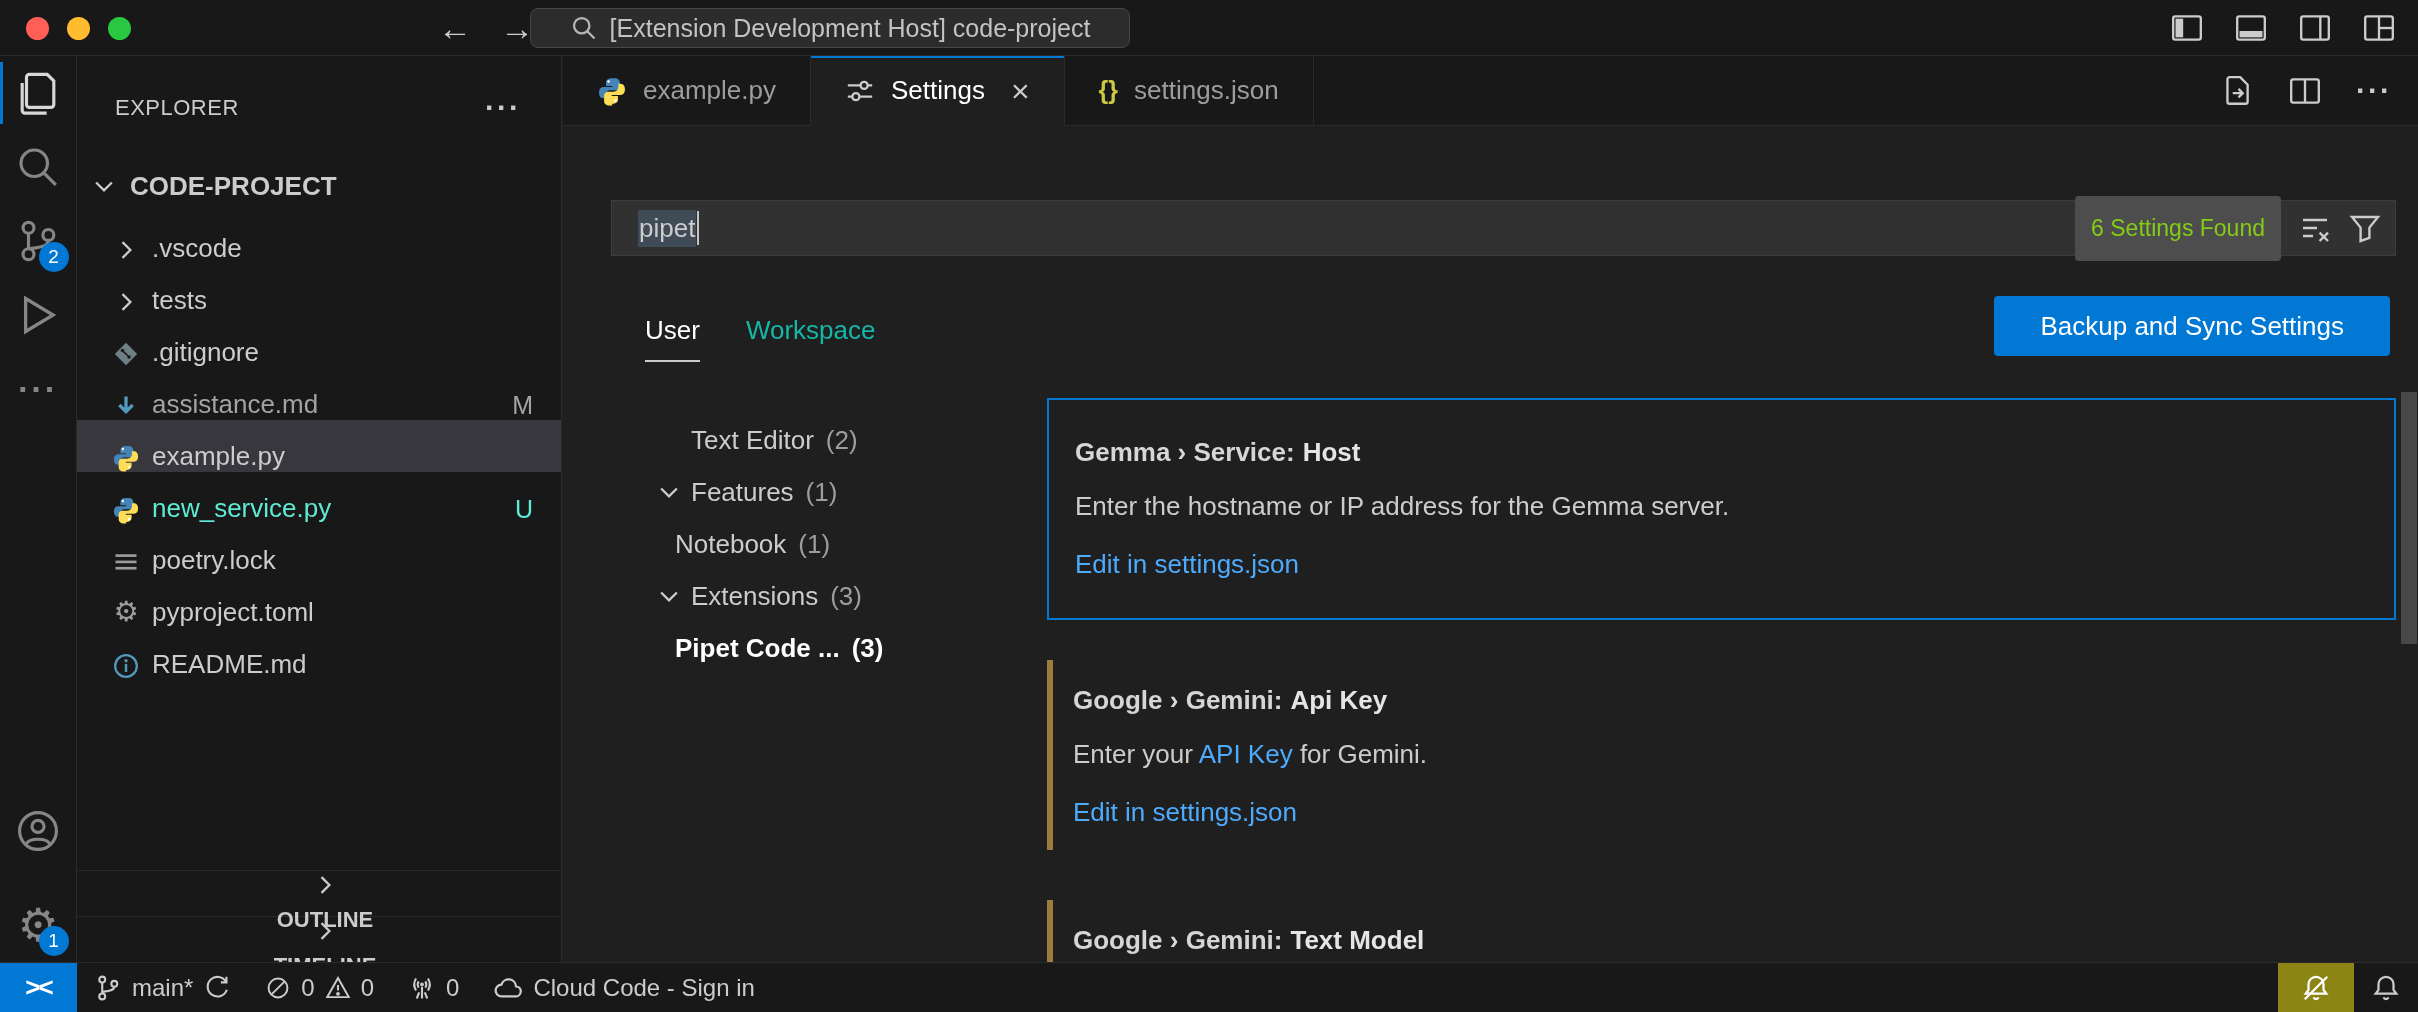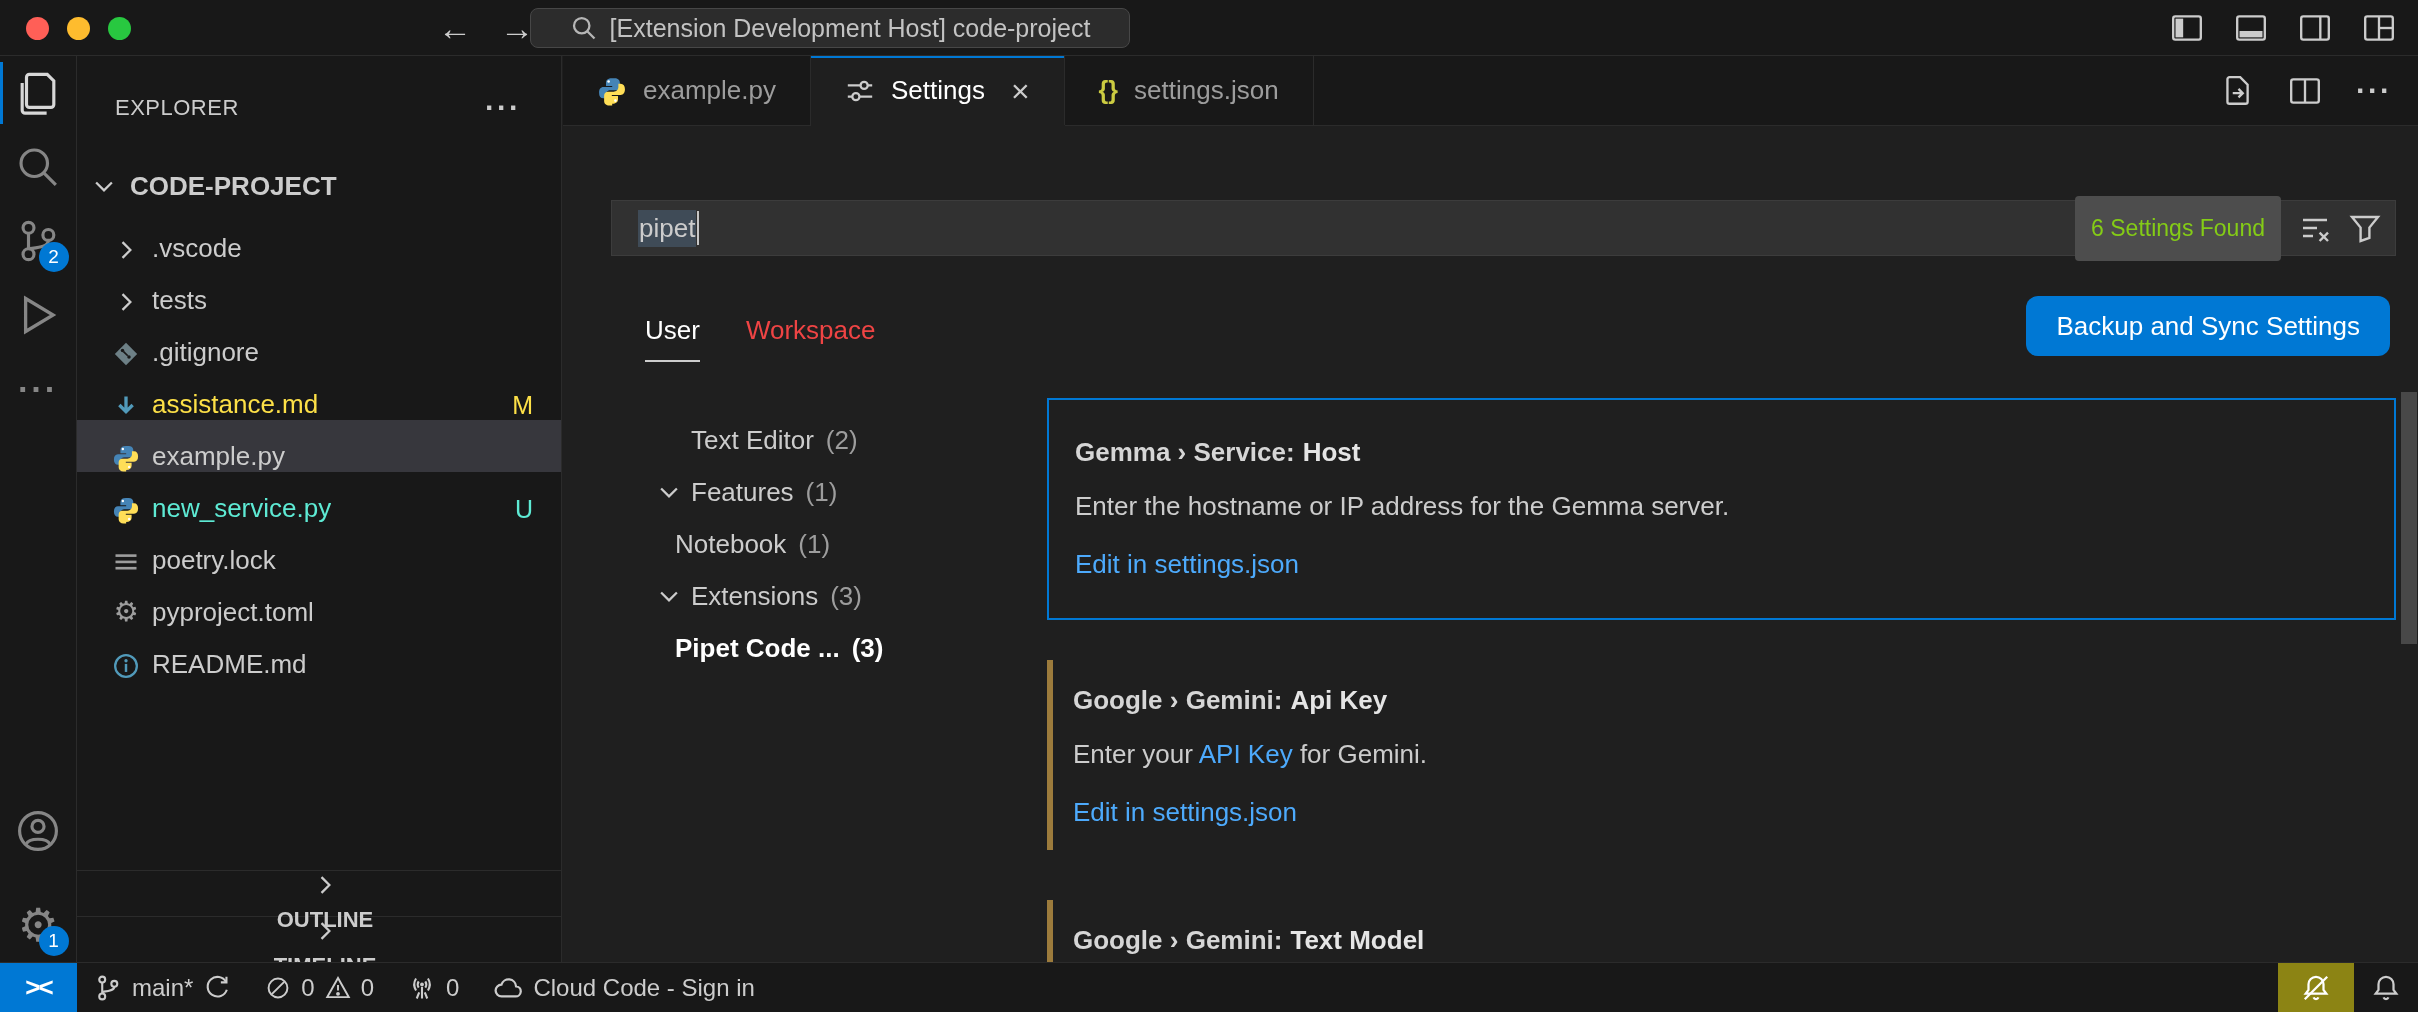--- a/index.html
+++ b/index.html
@@ -42,21 +42,21 @@
   .sb-title { font-size:22px; letter-spacing:.5px; color:#cccccc; }
   .sb-more { margin-left:auto; color:#cccccc; font-size:30px; letter-spacing:2px; font-weight:bold; }
   .tree {}
   .trow { display:flex; align-items:center; height:52px; font-size:26px; color:#cccccc; cursor:default; }
   .trow .slot { width:34px; display:flex; align-items:center; justify-content:center; margin-right:9px; }
   .trow.root { padding-left:10px; font-weight:bold; }
   .trow.d1 { padding-left:32px;align-items:flex-end; }
   .trow.selected { background:#37373d; }
   .trow .lbl { white-space:nowrap; overflow:hidden; text-overflow:ellipsis; }
   .gitbadge { margin-left:auto; padding-right:28px; font-size:25px; }
-  .c-mod { color:#fde047; } .c-new { color:#5eead4; }
+  .c-mod { color:#a3a3a3; } .c-new { color:#5eead4; }
   .sb-bottom { position:absolute; left:0; right:0; bottom:0; }
   .sb-section { height:46px; border-top:1px solid #2b2b2b; display:flex; align-items:center; padding-left:12px; gap:8px;flex-direction:column; }
   .sb-section .sec-lbl { font-size:22px; font-weight:bold; color:#cccccc; }
 
   
   .editor { position:absolute; left:563px; top:56px; right:0; bottom:50px; background:#1f1f1f; }
   .tabbar { position:relative; height:70px; background:#181818; border-bottom:1px solid #2b2b2b; display:flex; }
   .tab { position:relative; display:flex; align-items:center; gap:16px; padding:0 34px; font-size:26px; color:#9d9d9d;
     background:#181818; border-right:1px solid #2b2b2b; }
   .tab.active { background:#1f1f1f; color:#ffffff; box-shadow:0 1px 0 #1f1f1f; }
@@ -67,24 +67,24 @@
 
   
   .settings-body { position:absolute; left:0; right:0; top:70px; bottom:0; }
   .search-box { position:absolute; left:48px; right:22px; top:74px; height:56px; background:#313131;
     border:1px solid #3c3c3c; display:flex; align-items:center; padding:0 14px 0 26px; font-size:26px; }
   .sel { background:#3f4b57; padding:3px 1px; }
   .caret { width:2px; height:34px; background:#c6c6c6; margin-left:1px; }
   .count-badge { margin-left:auto; background:#4d4d4d; color:#84cc16; font-size:23px; padding:19px 16px; border-radius:4px; }
   .sbx-ic { margin-left:18px; color:#cccccc; display:flex; }
   .scope-row { position:absolute; left:82px; top:172px; height:64px; display:flex; align-items:flex-end; gap:46px; }
-  .scope-tab { font-size:26px; color:#ef4444; padding-bottom:14px; border-bottom:2px solid transparent; }
+  .scope-tab { font-size:26px; color:#14b8a6; padding-bottom:14px; border-bottom:2px solid transparent; }
   .scope-tab.active { color:#ffffff; border-bottom-color:#cccccc; }
-  .sync-btn { position:absolute; right:28px; top:170px; height:60px; padding:0 30px; background:#0078d4; color:#ffffff;
-    border:none; border-radius:12px; font-size:26px; font-family:inherit; }
+  .sync-btn { position:absolute; right:28px; top:170px; height:60px; padding:0 46px; background:#0078d4; color:#ffffff;
+    border:none; border-radius:4px; font-size:26px; font-family:inherit; }
   .toc { position:absolute; left:56px; top:288px; width:428px; }
   .toc-row { position:relative; display:flex; align-items:center; height:52px; font-size:26px; color:#cccccc; }
   .toc-row.d0 { padding-left:36px; } .toc-row.d1 { padding-left:56px; }
   .toc-row .slot { width:36px; display:flex; align-items:center; }
   .toc-count { margin-left:12px; color:#9d9d9d; }
   .toc-row.active { color:#ffffff; font-weight:bold; }
   .toc-row.active .toc-count { color:#ffffff; }
 
   .settings-list { position:absolute; left:484px; right:22px; top:272px; bottom:0; overflow:hidden; }
   .entry { position:relative; padding:30px 26px; margin-bottom:30px; }

